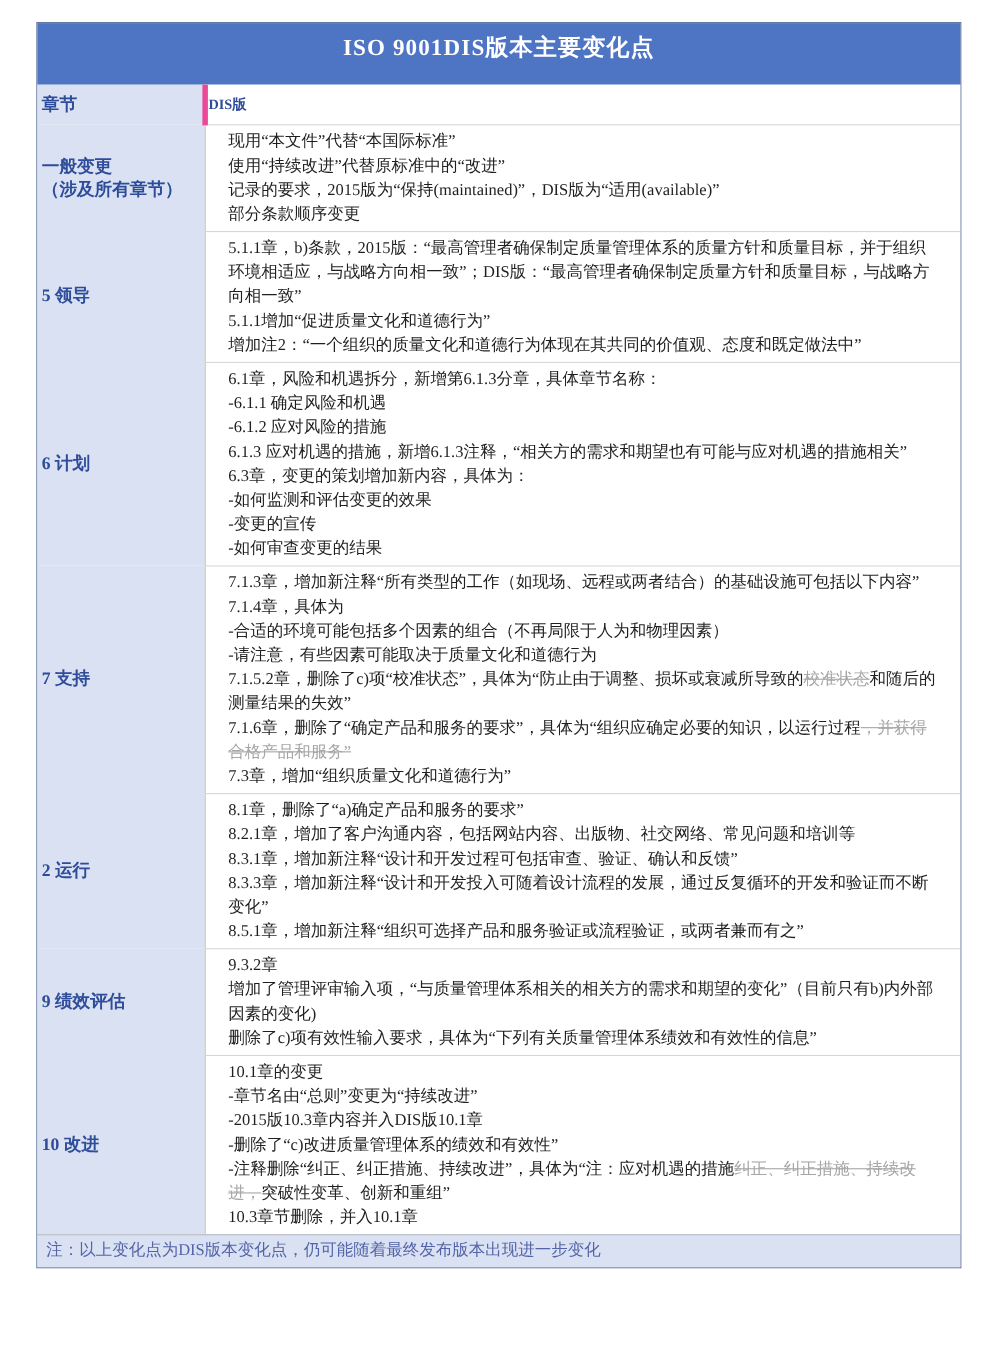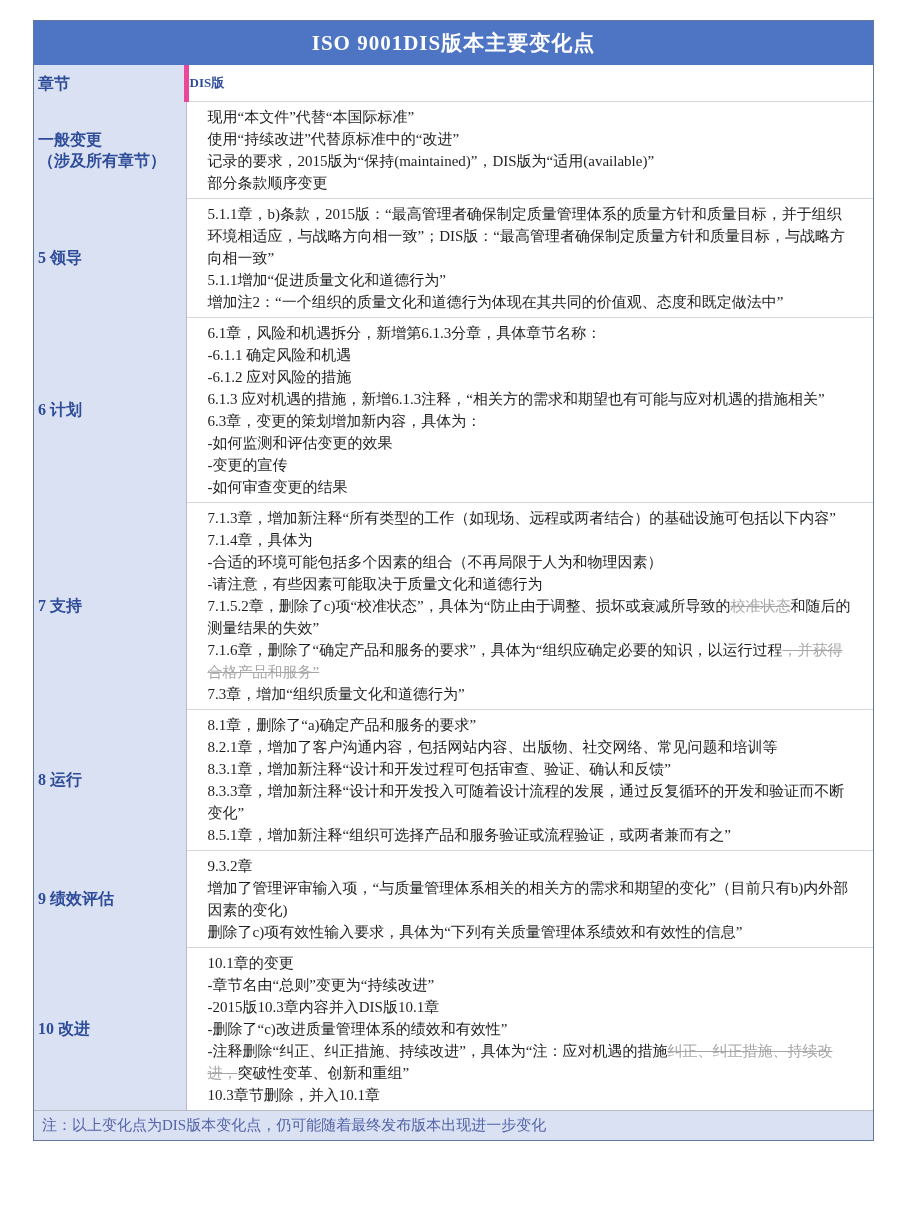--- a/index.html
+++ b/index.html
@@ -10,21 +10,21 @@
   }
   .table-wrap{
     position:absolute;left:33px;top:20px;width:841px;
     border:1px solid var(--border,#64789E);
     box-sizing:border-box;
   }
   .title{
     background:var(--accent,#4E74C4);
     color:#ffffff;text-align:center;
     font-size:21px;font-weight:bold;
-    height:44px;line-height:44px;letter-spacing:1px;
+    height:56px;line-height:44px;letter-spacing:1px;
   }
   table.main{
     border-collapse:collapse;width:100%;table-layout:fixed;
   }
   col.c1{width:152px;}
   td{vertical-align:middle;box-sizing:border-box;}
   .section-cell{
     background:var(--light,#D9E1F2);
     color:var(--navy,#2E4C9A);
     font-weight:bold;font-size:16px;
@@ -108,21 +108,21 @@
             <div class="line"><span>7.1.3章，增加新注释“所有类型的工作（如现场、远程或两者结合）的基础设施可包括以下内容”</span></div>
             <div class="line"><span>7.1.4章，具体为</span></div>
             <div class="line"><span>-合适的环境可能包括多个因素的组合（不再局限于人为和物理因素）</span></div>
             <div class="line"><span>-请注意，有些因素可能取决于质量文化和道德行为</span></div>
             <div class="line"><span>7.1.5.2章，删除了c)项“校准状态”，具体为“防止由于调整、损坏或衰减所导致的</span><span class="del">校准状态</span><span>和随后的测量结果的失效”</span></div>
             <div class="line"><span>7.1.6章，删除了“确定产品和服务的要求”，具体为“组织应确定必要的知识，以运行过程</span><span class="del">，并获得合格产品和服务”</span></div>
             <div class="line"><span>7.3章，增加“组织质量文化和道德行为”</span></div>
           </td>
         </tr>
         <tr class="body-row">
-          <td class="section-cell">8 运行</td>
+          <td class="section-cell">2 运行</td>
           <td class="content-cell">
             <div class="line"><span>8.1章，删除了“a)确定产品和服务的要求”</span></div>
             <div class="line"><span>8.2.1章，增加了客户沟通内容，包括网站内容、出版物、社交网络、常见问题和培训等</span></div>
             <div class="line"><span>8.3.1章，增加新注释“设计和开发过程可包括审查、验证、确认和反馈”</span></div>
             <div class="line"><span>8.3.3章，增加新注释“设计和开发投入可随着设计流程的发展，通过反复循环的开发和验证而不断变化”</span></div>
             <div class="line"><span>8.5.1章，增加新注释“组织可选择产品和服务验证或流程验证，或两者兼而有之”</span></div>
           </td>
         </tr>
         <tr class="body-row">
           <td class="section-cell">9 绩效评估</td>

